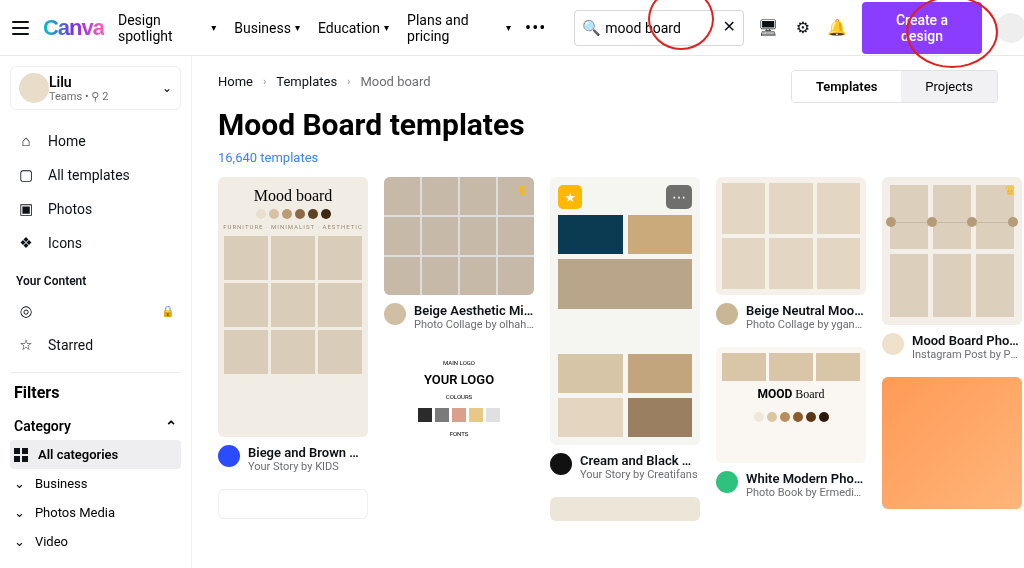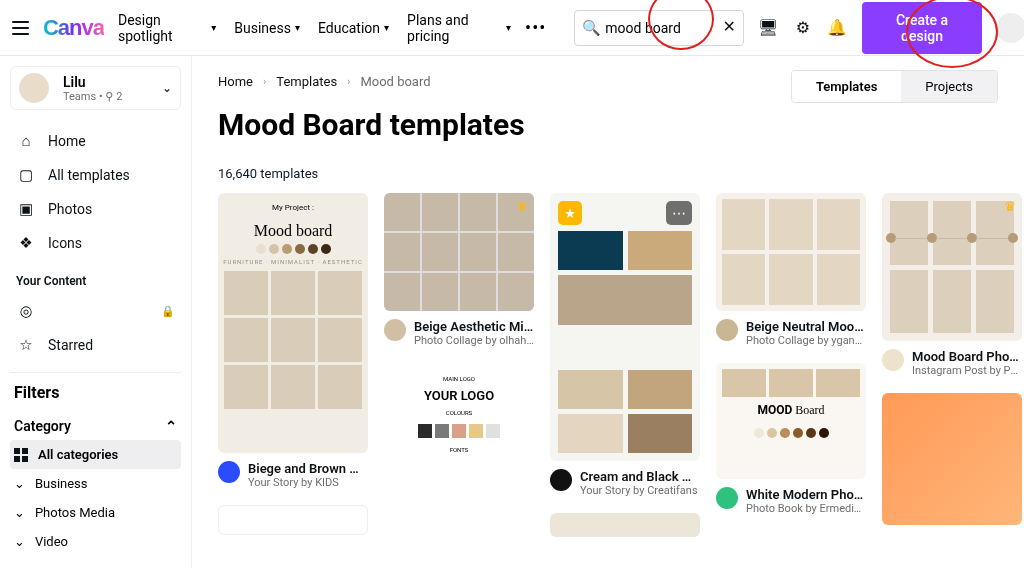--- a/index.html
+++ b/index.html
@@ -19,21 +19,21 @@
   .search-clear { position: absolute; right: 8px; top: 7px; font-size: 16px; color: #0d1216; cursor: pointer; }
   .circle-annot { position: absolute; width: 66px; height: 62px; border: 2px solid #e02020; border-radius: 50%; pointer-events: none; }
   .annot1 { left: 648px; top: -12px; }
   .annot2 { left: 906px; top: -4px; width: 92px; height: 72px; }
   .icon-btn { width: 22px; height: 22px; display: flex; align-items: center; justify-content: center; cursor: pointer; color: #0d1216; }
   .cta { background: #8b3dff; color: #fff; border: none; border-radius: 4px; padding: 10px 14px; font-size: 14px; font-weight: 500; cursor: pointer; }
   .avatar-small { width: 30px; height: 30px; border-radius: 50%; background: #eee; flex: none; }
   .layout { display: flex; height: calc(100% - 56px); }
   .sidebar { width: 192px; border-right: 1px solid #eee; overflow-y: auto; padding: 10px 10px 0 10px; scrollbar-width: thin; }
   .sidebar::-webkit-scrollbar { width: 6px; } .sidebar::-webkit-scrollbar-thumb { background:#ccc; border-radius:3px; }
-  .profile { display:flex; align-items:center; gap:14px; padding: 6px 8px; border:1px solid #eee; border-radius:6px; margin-bottom:14px; cursor:pointer; }
+  .profile { display:flex; align-items:center; gap:0; padding: 6px 8px; border:1px solid #eee; border-radius:6px; margin-bottom:14px; cursor:pointer; }
   .pchev { margin-left:auto; font-size:12px; }
   .pname { font-size:14px; font-weight:600; }
   .pteam { font-size:11px; color:#6d6e71; }
   .nav-item { display:flex; align-items:center; gap:12px; padding:8px 6px; font-size:14px; color:#0d1216; cursor:pointer; border-radius:4px; }
   .nav-item .ico { width:20px; text-align:center; font-size:15px; }
   .lock { margin-left:auto; font-size:11px; color:#888; }
   .section-label { font-size:12px; font-weight:600; color:#0d1216; margin:14px 0 6px 6px; }
   .divider { height:1px; background:#eee; margin:10px 0; }
   .filters-title { font-size:16px; font-weight:700; margin:8px 0 10px 4px; }
   .cat-head { display:flex; justify-content:space-between; align-items:center; font-size:14px; font-weight:600; padding:6px 4px; cursor:pointer; }
@@ -42,21 +42,21 @@
   .grid-icon { width:14px; height:14px; display:grid; grid-template:1fr 1fr/1fr 1fr; gap:2px; }
   .grid-icon span{background:#0d1216;}
   .content { flex:1; overflow:auto; padding: 18px 0 0 26px; position:relative; }
   .crumbs { font-size:13px; color:#0d1216; display:flex; gap:10px; align-items:center; }
   .crumbs .sep{color:#999;font-size:11px;}
   .tabs { position:absolute; right:26px; top:14px; display:flex; border:1px solid #e2e2e4; border-radius:4px; overflow:hidden; }
   .tab { padding:8px 24px; font-size:13px; cursor:pointer; background:#f1f1f3; }
   .tab.active { background:#fff; font-weight:600; }
   h1 { font-size:30px; font-weight:700; margin:18px 0 6px 0; }
   .subtitle { font-size:15px; color:#0d1216; }
-  .count { font-size:13px; color:#0f172a; margin:24px 0 12px 0; }
+  .count { font-size:13px; color:#3b82f6; margin:8px 0 12px 0; }
   .gallery { display:flex; gap:16px; align-items:flex-start; flex-wrap:nowrap; }
   .col { display:flex; flex-direction:column; gap:16px; }
   .card { width:150px; }
   .thumb { width:100%; border-radius:6px; background:#eceae5; position:relative; overflow:hidden; }
   .meta { display:flex; gap:8px; align-items:flex-start; margin-top:8px; }
   .author-dot { width:22px; height:22px; border-radius:50%; background:#7d2ae8; flex:none; }
   .ttl { font-size:13px; font-weight:600; color:#0d1216; white-space:nowrap; overflow:hidden; text-overflow:ellipsis; }
   .aut { font-size:11px; color:#6d6e71; white-space:nowrap; overflow:hidden; text-overflow:ellipsis; }
   .badge-star { position:absolute; top:8px; left:8px; width:24px; height:24px; background:#ffb800; border-radius:5px; display:flex; align-items:center; justify-content:center; color:#fff; font-size:13px; }
   .badge-dots { position:absolute; top:8px; right:8px; width:26px; height:24px; background:rgba(0,0,0,0.55); border-radius:5px; color:#fff; display:flex; align-items:center; justify-content:center; font-size:14px; }
@@ -212,21 +212,20 @@
     </div>
 
     <h1>Mood Board templates</h1>
     <div class="count">16,640 templates</div>
 
     <div class="gallery">
 
       <div class="col">
         <div class="card">
           <div class="thumb mb1">
-            <div style="font-size:8px;text-align:center;padding-top:10px;">My Project :</div>
             <div class="script">Mood board</div>
             <div class="swatches">
                 <span class="sw" style="background:#e9dfcf"></span>
                 <span class="sw" style="background:#d6c3a5"></span>
                 <span class="sw" style="background:#b99b74"></span>
                 <span class="sw" style="background:#8a6a45"></span>
                 <span class="sw" style="background:#5e4227"></span>
                 <span class="sw" style="background:#3b2815"></span>
               </div>
             <div class="subt">FURNITURE · MINIMALIST · AESTHETIC</div>

